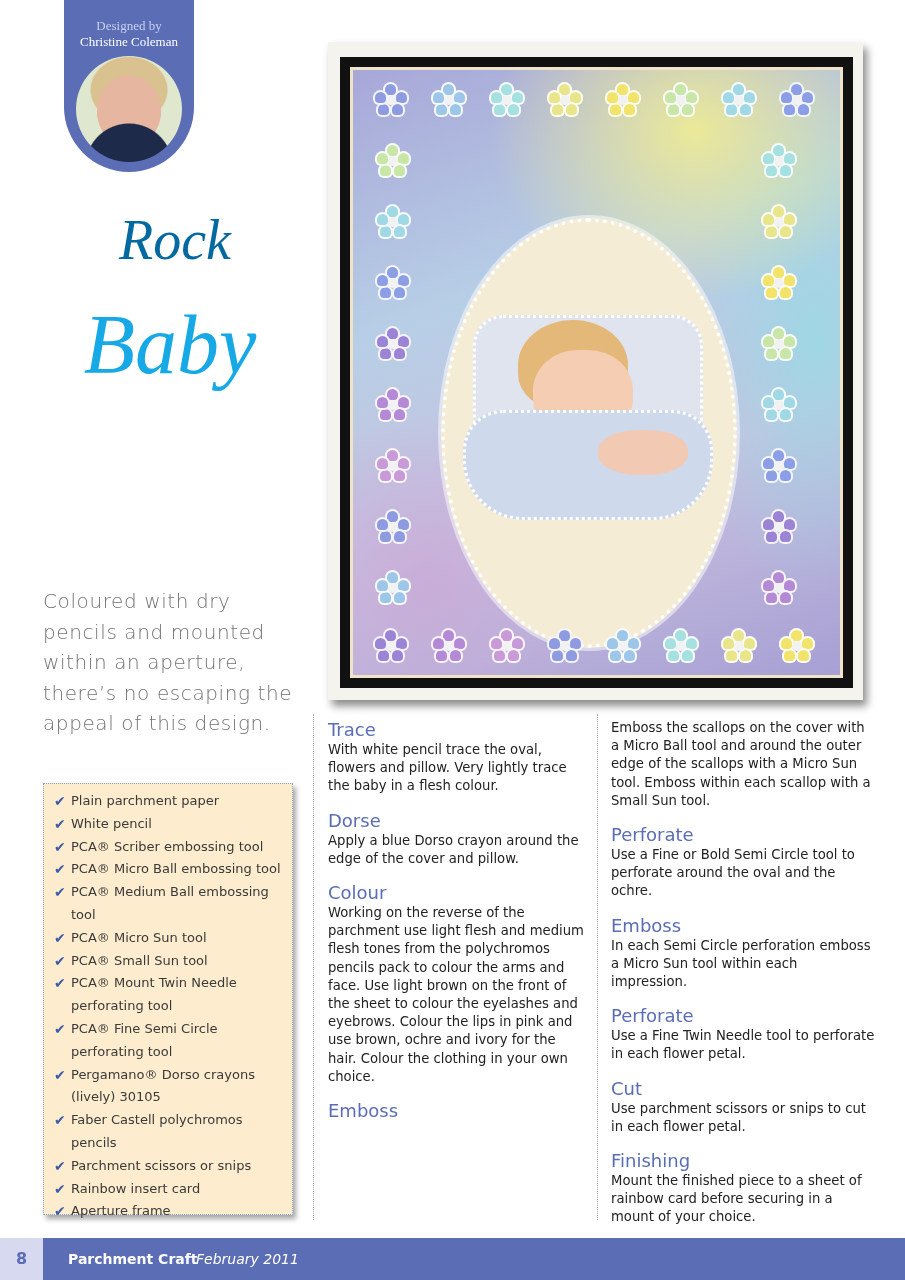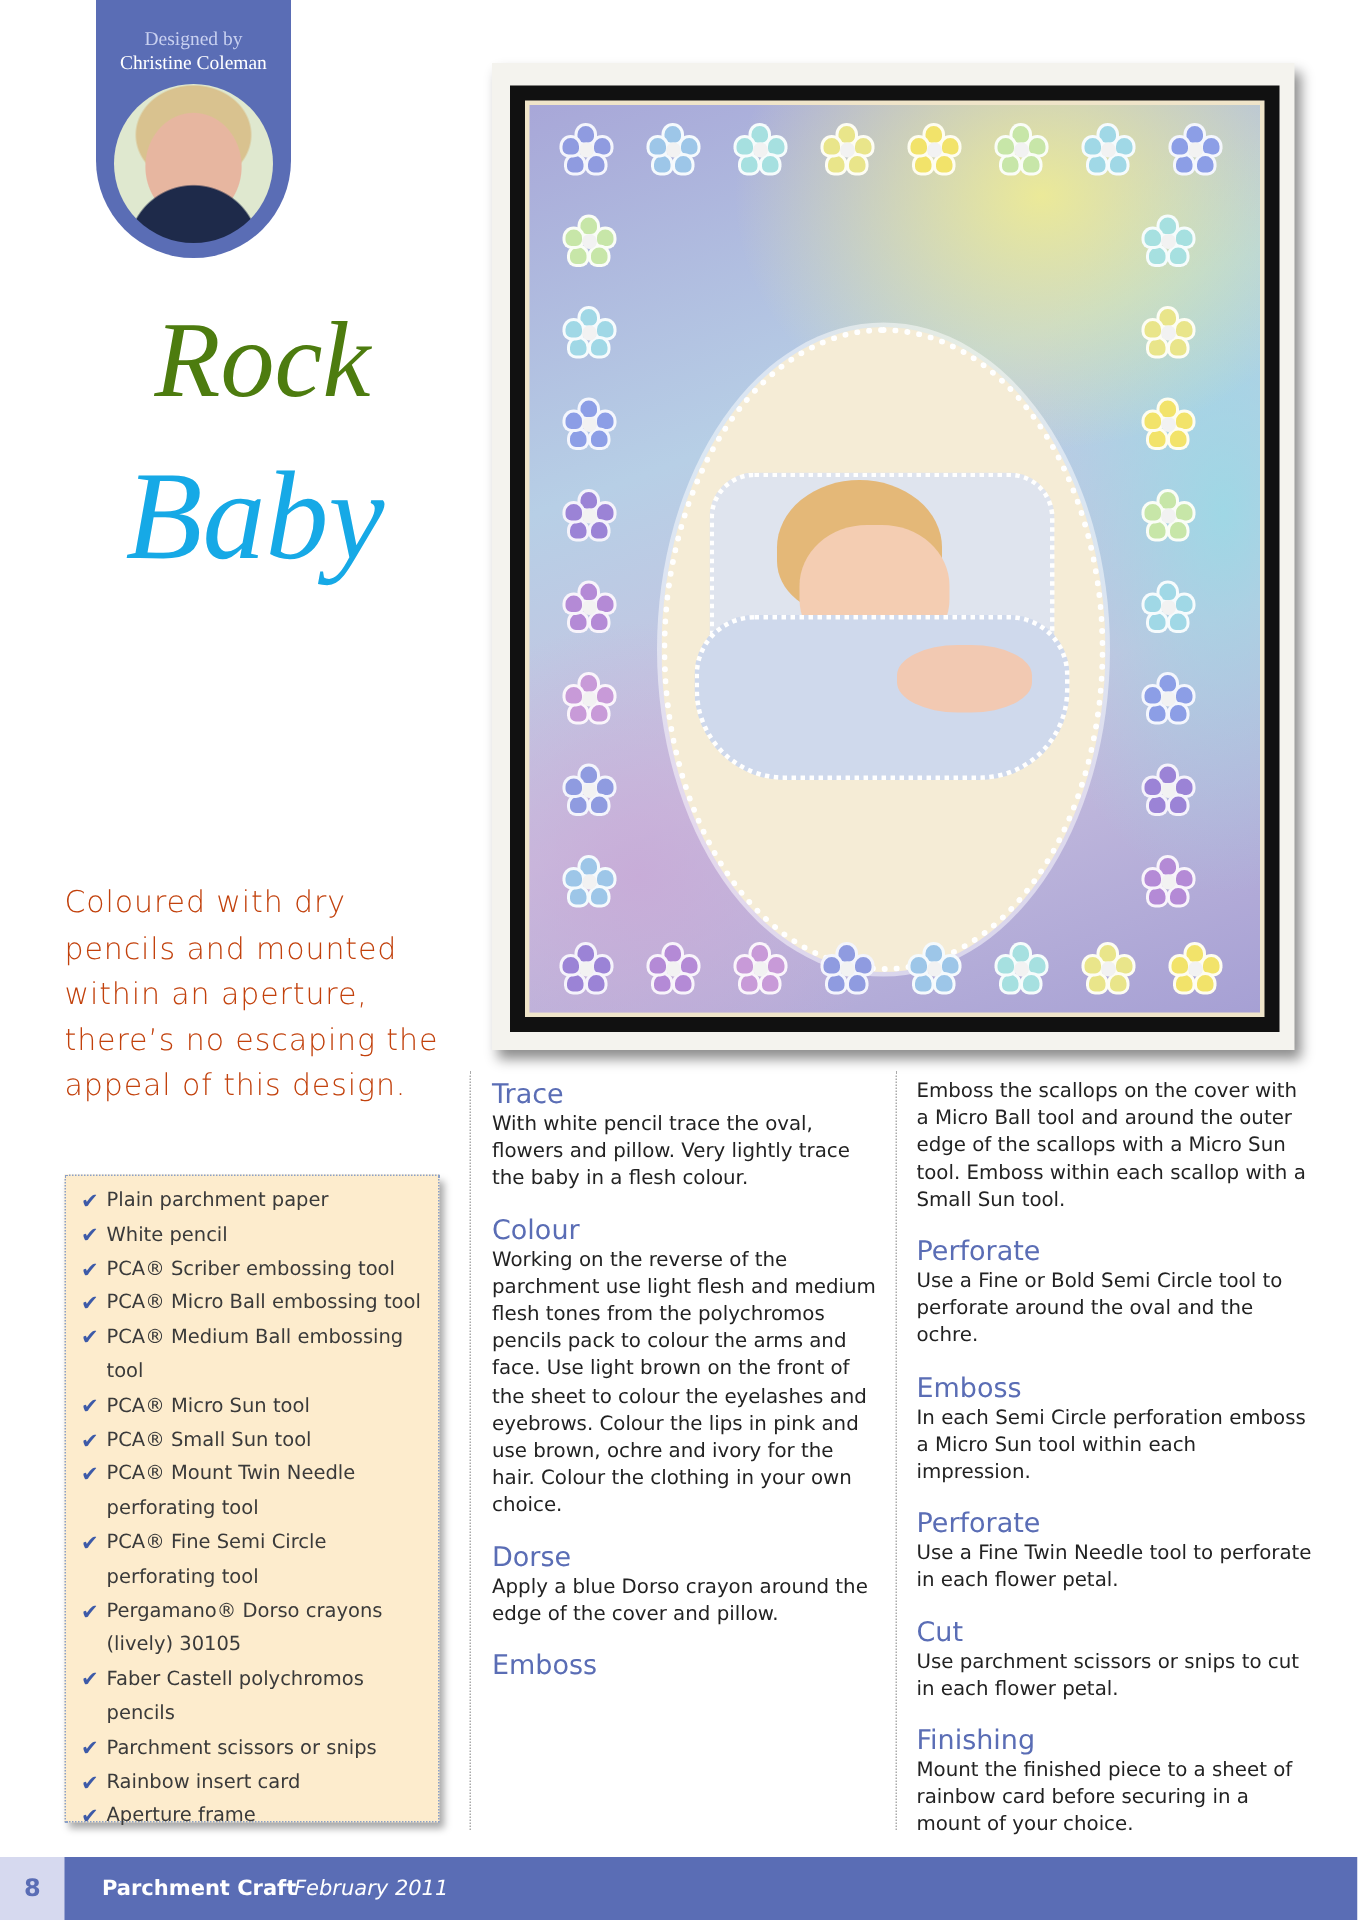--- a/index.html
+++ b/index.html
@@ -18,28 +18,28 @@
     position: absolute; left: 12px; top: 56px; width: 106px; height: 106px; border-radius: 50%;
     background: radial-gradient(circle at 50% 105%, #1e2a4a 0 35%, transparent 36%),
                 radial-gradient(ellipse 34% 38% at 50% 52%, #e7b6a0 0 88%, transparent 90%),
                 radial-gradient(ellipse 42% 36% at 50% 32%, #d9c28f 0 85%, transparent 88%),
                 #dfe8cf;
     overflow: hidden;
   }
 
   
   .title { position: absolute; left: 40px; top: 190px; width: 260px; text-align: center; font-family: "Liberation Serif", serif; font-style: italic; }
-  .title .t1 { color: #4d7c0f; font-size: 72px; line-height: 100px; margin-left: 10px; }
+  .title .t1 { color: #0369a1; font-size: 56px; line-height: 100px; margin-left: 10px; }
   .title .t2 { color: #5a6db5; font-size: 84px; line-height: 120px; margin-left: -6px; }
   .title .t3 { color: #16a9e6; font-size: 84px; line-height: 110px; }
 
   .intro {
     position: absolute; left: 43px; top: 586px; width: 260px;
     font-family: "DejaVu Sans", sans-serif; font-weight: 300; font-size: 20px; line-height: 30.5px;
-    color: #c2410c; letter-spacing: 0.6px;
+    color: #737373; letter-spacing: 0.6px;
   }
 
   
   .need {
     position: absolute; left: 43px; top: 783px; width: 250px; height: 432px;
     background: #fdeccd; border: 1px dotted #8aa0c8;
     box-shadow: 3px 4px 5px rgba(0,0,0,0.35);
     padding: 6px 8px 0 10px;
   }
   .need h3 { font-family: "DejaVu Sans", sans-serif; font-weight: normal; font-size: 18px; color: #5a6db5; line-height: 22px; margin-bottom: 2px; }
@@ -454,26 +454,26 @@
 
 <div class="vsep" style="left:313px;"></div>
 <div class="vsep" style="left:597px;"></div>
 
 <div class="col col1" id="col1">
     <div class="sec">
       <h4>Trace</h4>
       <p>With white pencil trace the oval, flowers and pillow. Very lightly trace the baby in a flesh colour.</p>
     </div>
     <div class="sec">
+      <h4>Dorse</h4>
+      <p>Apply a blue Dorso crayon around the edge of the cover and pillow.</p>
+    </div>
+    <div class="sec">
       <h4>Colour</h4>
       <p>Working on the reverse of the parchment use light flesh and medium flesh tones from the polychromos pencils pack to colour the arms and face. Use light brown on the front of the sheet to colour the eyelashes and eyebrows. Colour the lips in pink and use brown, ochre and ivory for the hair. Colour the clothing in your own choice.</p>
-    </div>
-    <div class="sec">
-      <h4>Dorse</h4>
-      <p>Apply a blue Dorso crayon around the edge of the cover and pillow.</p>
     </div>
     <div class="sec">
       <h4>Emboss</h4>
     </div>
   </div>
 <div class="col col2" id="col2">
     <div class="sec">
       <p>Emboss the scallops on the cover with a Micro Ball tool and around the outer edge of the scallops with a Micro Sun tool. Emboss within each scallop with a Small Sun tool.</p>
     </div>
     <div class="sec">

